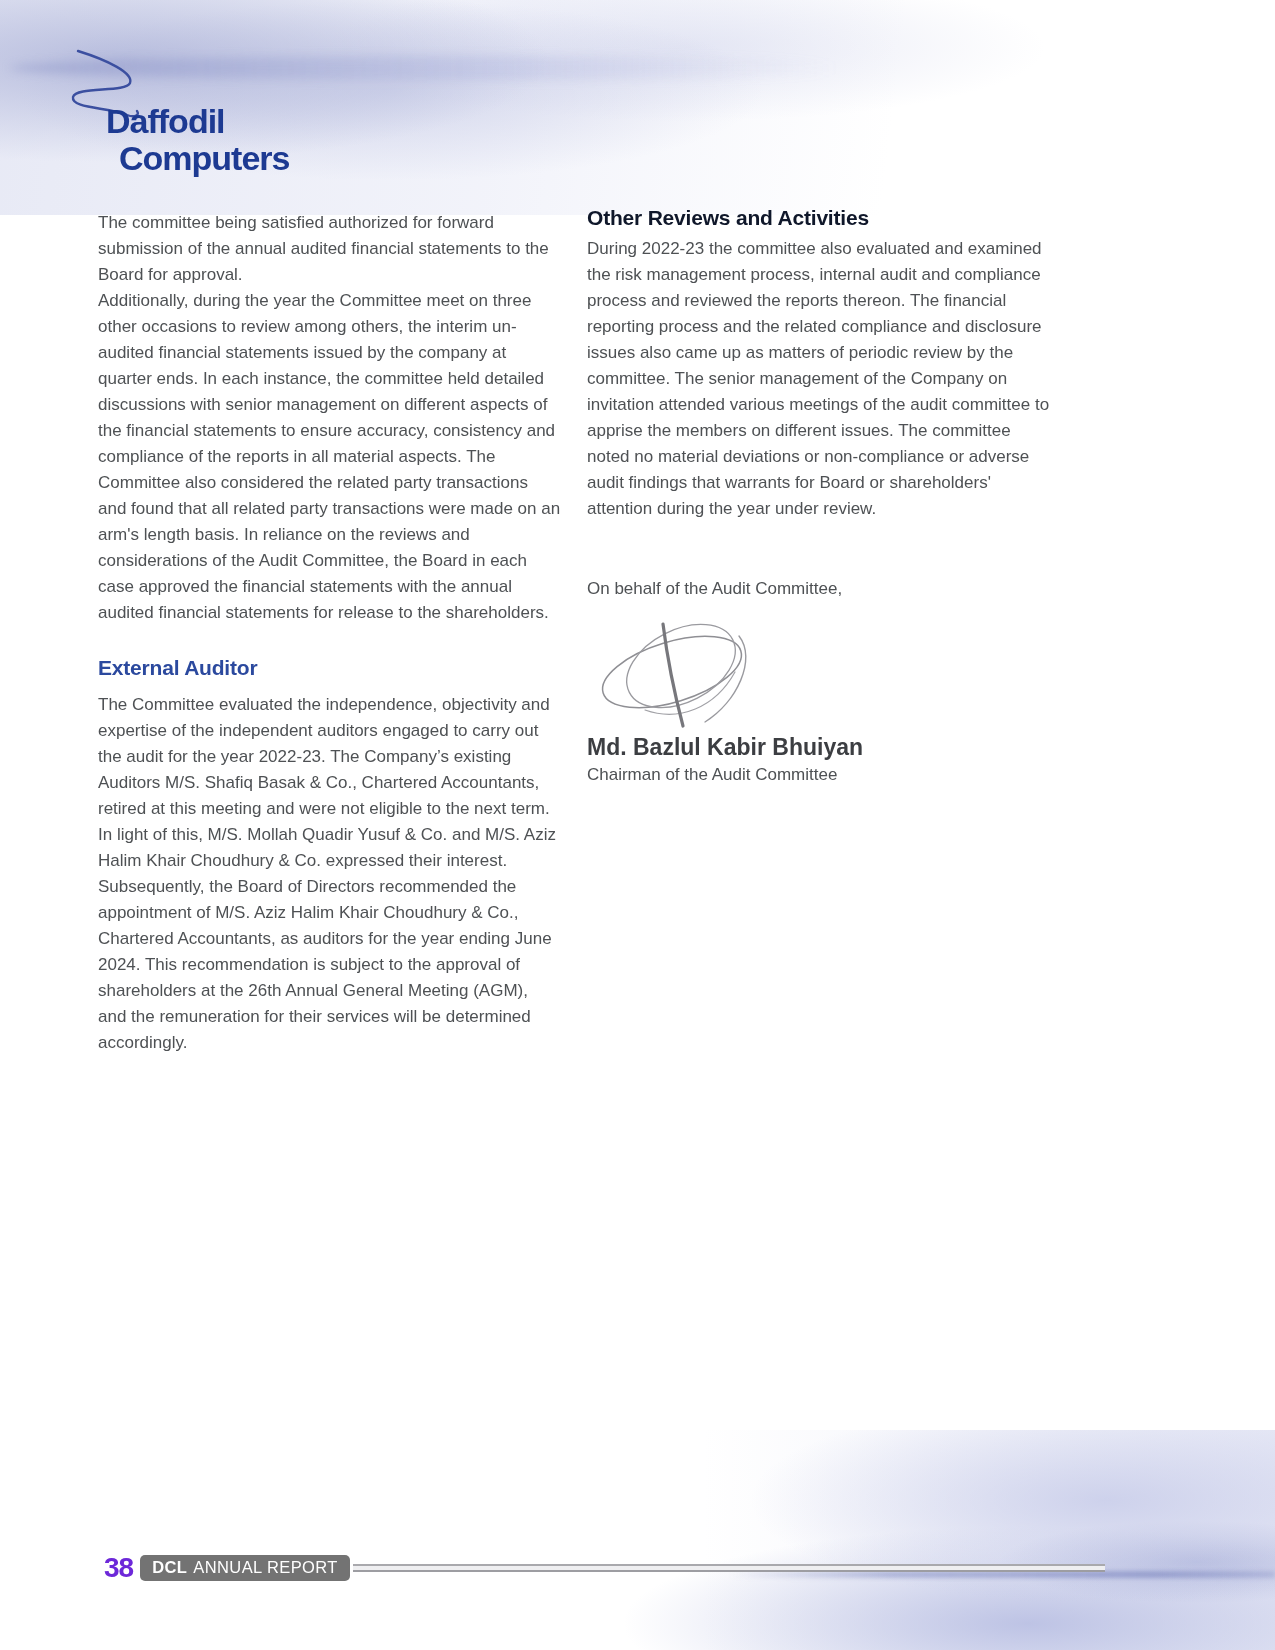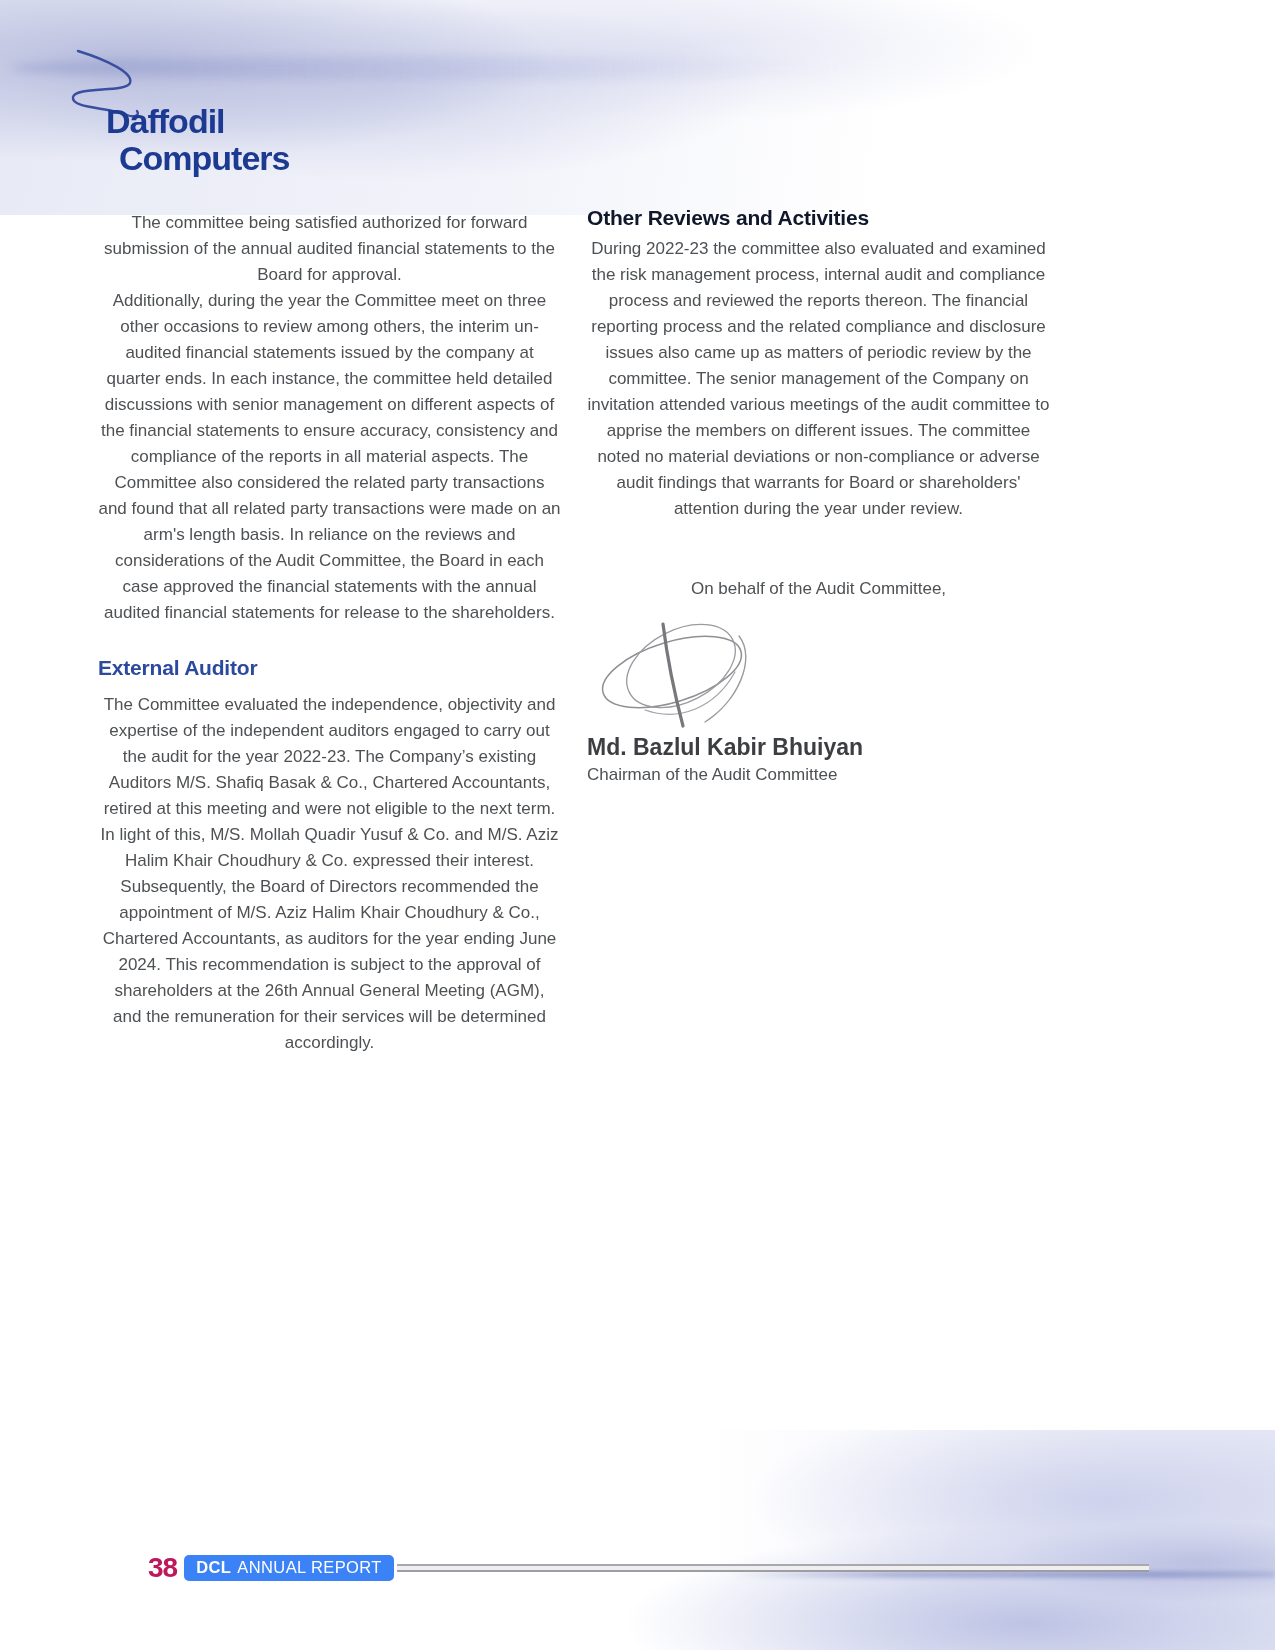--- a/index.html
+++ b/index.html
@@ -47,21 +47,21 @@
   .logo .l1{font-size:34px;}
   .logo .l2{font-size:34px;margin-left:13px;margin-top:3px;}
   
   .content{
     position:absolute;top:210px;left:98px;
     display:flex;gap:26px;
   }
   .col{width:463px;}
   .body-p{
     font-size:17px;line-height:26px;margin:0;
-    text-align:center;
+    text-align:left;
   }
   .heading{
     font-size:21px;font-weight:bold;margin:0;
     letter-spacing:-0.2px;
   }
   .left .heading{margin-top:30px;margin-bottom:12px;}
   .right .heading{margin-top:-4px;margin-bottom:6px;}
   .closing{margin-top:54px;}
   .signature{margin-top:12px;height:118px;}
   .sig-name{font-size:23px;font-weight:bold;margin:2px 0 0 0;}
@@ -137,20 +137,20 @@
         </svg>
       </div>
 
       <p class="sig-name" style="color:#3c3e42;">Md. Bazlul Kabir Bhuiyan</p>
       <p class="sig-title">Chairman of the Audit Committee</p>
     </div>
 
   </div>
 
   <div class="footer">
-    <span class="page-num" style="color:#be185d;margin-left:44px;">38</span>
-    <span class="badge" style="background:#3b82f6;">
+    <span class="page-num" style="color:#6d28d9;">38</span>
+    <span class="badge" style="background:#737373;">
       <span class="brand">DCL</span><span class="rest">ANNUAL REPORT</span>
     </span>
     <span class="rule"></span>
   </div>
 
 </div>
 
 </body></html>

